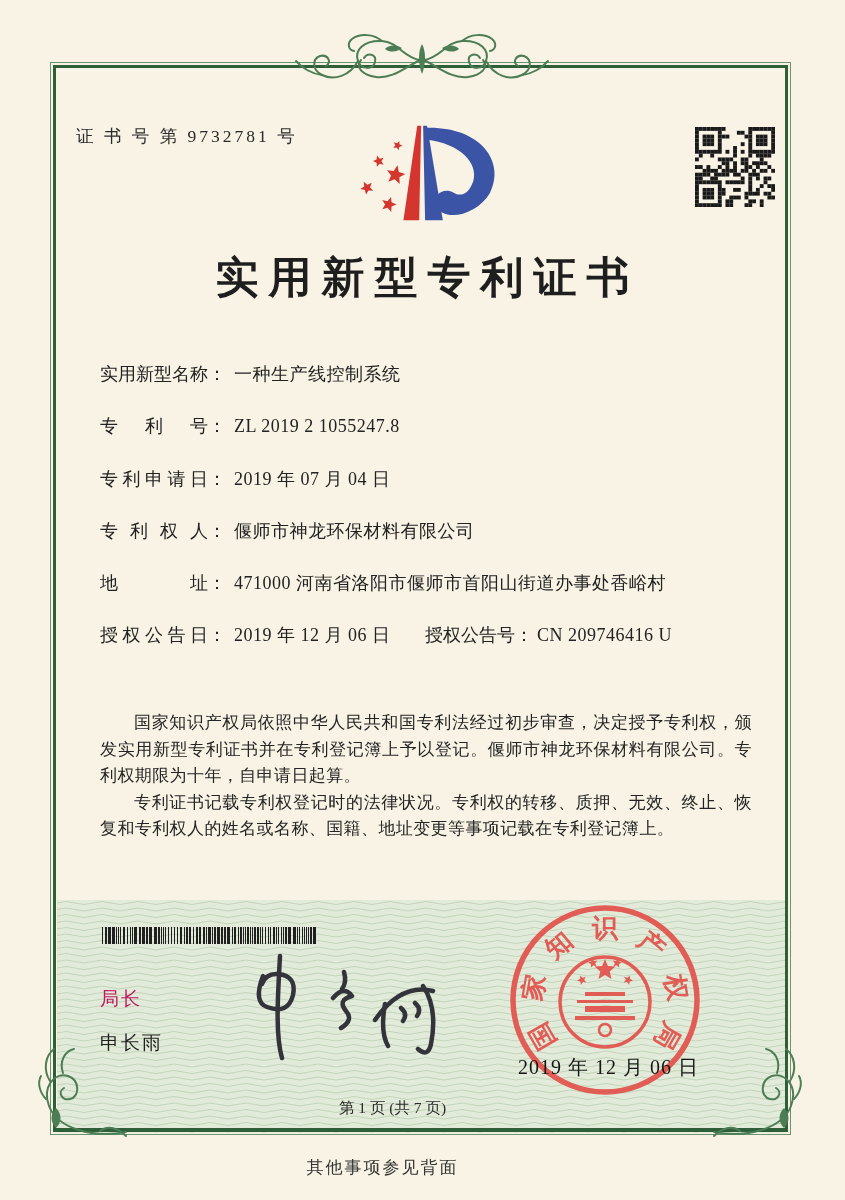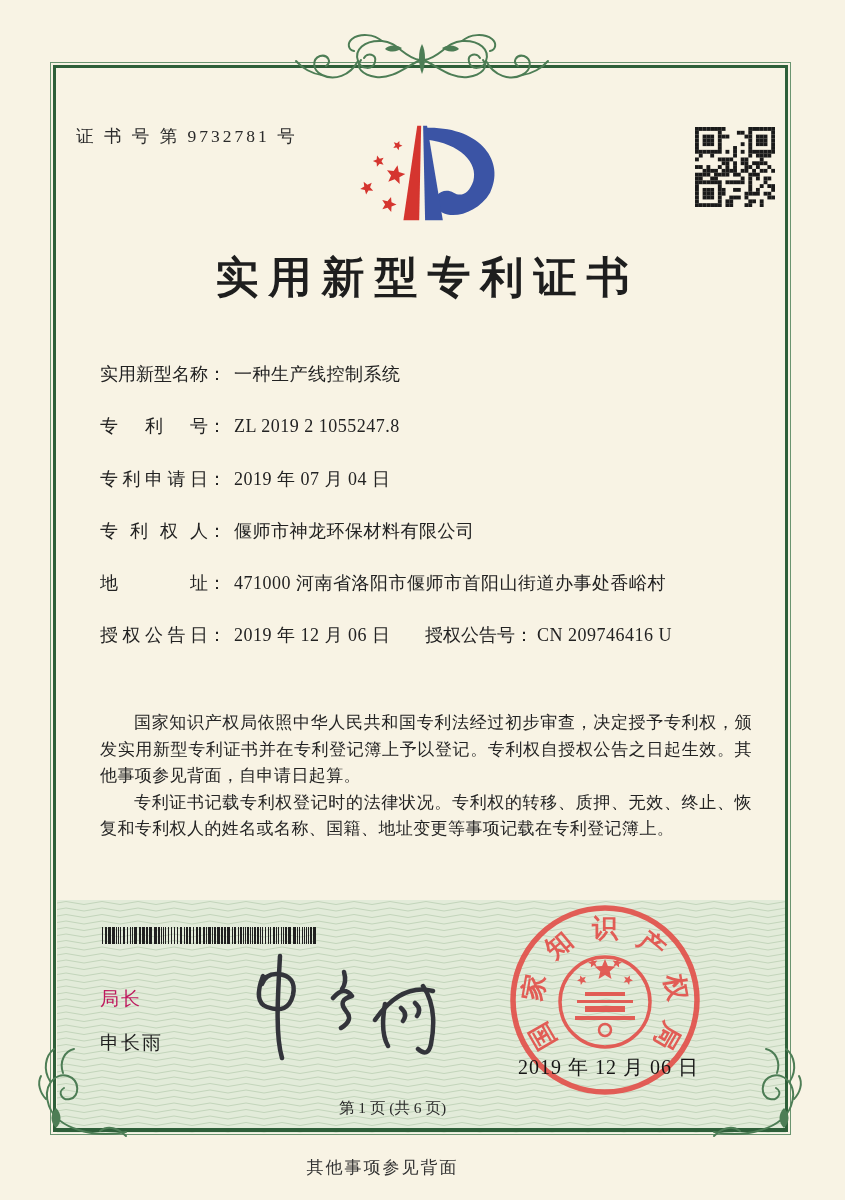--- a/index.html
+++ b/index.html
@@ -372,21 +372,21 @@
     </div>
     <div class="f-row">
       <span class="f-label">授权公告日</span><span class="f-colon">：</span><span class="f-value">2019 年 12 月 06 日</span>
       <span class="grant-pair">
         <span>授权公告号</span><span>：</span><span class="f-value">CN 209746416 U</span>
       </span>
     </div>
   </div>
 
   <div class="paras">
-    <p>国家知识产权局依照中华人民共和国专利法经过初步审查，决定授予专利权，颁发实用新型专利证书并在专利登记簿上予以登记。专利权自授权公告之日起生效。其他事项参见背面，自申请日起算。</p>
+    <p>国家知识产权局依照中华人民共和国专利法经过初步审查，决定授予专利权，颁发实用新型专利证书并在专利登记簿上予以登记。偃师市神龙环保材料有限公司。专利权期限为十年，自申请日起算。</p>
     <p>专利证书记载专利权登记时的法律状况。专利权的转移、质押、无效、终止、恢复和专利权人的姓名或名称、国籍、地址变更等事项记载在专利登记簿上。</p>
   </div>
 
   <div class="band">
     <svg id="band-svg" width="729" height="233" viewBox="0 0 729 233">
         <path d="M0 3 q9 -3 18 0 q9 3 18 0 q9 -3 18 0 q9 3 18 0 q9 -3 18 0 q9 3 18 0 q9 -3 18 0 q9 3 18 0 q9 -3 18 0 q9 3 18 0 q9 -3 18 0 q9 3 18 0 q9 -3 18 0 q9 3 18 0 q9 -3 18 0 q9 3 18 0 q9 -3 18 0 q9 3 18 0 q9 -3 18 0 q9 3 18 0 q9 -3 18 0 q9 3 18 0 q9 -3 18 0 q9 3 18 0 q9 -3 18 0 q9 3 18 0 q9 -3 18 0 q9 3 18 0 q9 -3 18 0 q9 3 18 0 q9 -3 18 0 q9 3 18 0 q9 -3 18 0 q9 3 18 0 q9 -3 18 0 q9 3 18 0 q9 -3 18 0 q9 3 18 0 q9 -3 18 0 q9 3 18 0 q9 -3 18 0 q9 3 18 0" fill="none" stroke="#c3d5bb" stroke-width="1"></path>
         <path d="M0 9.5 q9 -3 18 0 q9 3 18 0 q9 -3 18 0 q9 3 18 0 q9 -3 18 0 q9 3 18 0 q9 -3 18 0 q9 3 18 0 q9 -3 18 0 q9 3 18 0 q9 -3 18 0 q9 3 18 0 q9 -3 18 0 q9 3 18 0 q9 -3 18 0 q9 3 18 0 q9 -3 18 0 q9 3 18 0 q9 -3 18 0 q9 3 18 0 q9 -3 18 0 q9 3 18 0 q9 -3 18 0 q9 3 18 0 q9 -3 18 0 q9 3 18 0 q9 -3 18 0 q9 3 18 0 q9 -3 18 0 q9 3 18 0 q9 -3 18 0 q9 3 18 0 q9 -3 18 0 q9 3 18 0 q9 -3 18 0 q9 3 18 0 q9 -3 18 0 q9 3 18 0 q9 -3 18 0 q9 3 18 0 q9 -3 18 0 q9 3 18 0" fill="none" stroke="#c3d5bb" stroke-width="1"></path>
         <path d="M0 16 q9 -3 18 0 q9 3 18 0 q9 -3 18 0 q9 3 18 0 q9 -3 18 0 q9 3 18 0 q9 -3 18 0 q9 3 18 0 q9 -3 18 0 q9 3 18 0 q9 -3 18 0 q9 3 18 0 q9 -3 18 0 q9 3 18 0 q9 -3 18 0 q9 3 18 0 q9 -3 18 0 q9 3 18 0 q9 -3 18 0 q9 3 18 0 q9 -3 18 0 q9 3 18 0 q9 -3 18 0 q9 3 18 0 q9 -3 18 0 q9 3 18 0 q9 -3 18 0 q9 3 18 0 q9 -3 18 0 q9 3 18 0 q9 -3 18 0 q9 3 18 0 q9 -3 18 0 q9 3 18 0 q9 -3 18 0 q9 3 18 0 q9 -3 18 0 q9 3 18 0 q9 -3 18 0 q9 3 18 0 q9 -3 18 0 q9 3 18 0" fill="none" stroke="#c3d5bb" stroke-width="1"></path>
         <path d="M0 22.5 q9 -3 18 0 q9 3 18 0 q9 -3 18 0 q9 3 18 0 q9 -3 18 0 q9 3 18 0 q9 -3 18 0 q9 3 18 0 q9 -3 18 0 q9 3 18 0 q9 -3 18 0 q9 3 18 0 q9 -3 18 0 q9 3 18 0 q9 -3 18 0 q9 3 18 0 q9 -3 18 0 q9 3 18 0 q9 -3 18 0 q9 3 18 0 q9 -3 18 0 q9 3 18 0 q9 -3 18 0 q9 3 18 0 q9 -3 18 0 q9 3 18 0 q9 -3 18 0 q9 3 18 0 q9 -3 18 0 q9 3 18 0 q9 -3 18 0 q9 3 18 0 q9 -3 18 0 q9 3 18 0 q9 -3 18 0 q9 3 18 0 q9 -3 18 0 q9 3 18 0 q9 -3 18 0 q9 3 18 0 q9 -3 18 0 q9 3 18 0" fill="none" stroke="#c3d5bb" stroke-width="1"></path>
         <path d="M0 29 q9 -3 18 0 q9 3 18 0 q9 -3 18 0 q9 3 18 0 q9 -3 18 0 q9 3 18 0 q9 -3 18 0 q9 3 18 0 q9 -3 18 0 q9 3 18 0 q9 -3 18 0 q9 3 18 0 q9 -3 18 0 q9 3 18 0 q9 -3 18 0 q9 3 18 0 q9 -3 18 0 q9 3 18 0 q9 -3 18 0 q9 3 18 0 q9 -3 18 0 q9 3 18 0 q9 -3 18 0 q9 3 18 0 q9 -3 18 0 q9 3 18 0 q9 -3 18 0 q9 3 18 0 q9 -3 18 0 q9 3 18 0 q9 -3 18 0 q9 3 18 0 q9 -3 18 0 q9 3 18 0 q9 -3 18 0 q9 3 18 0 q9 -3 18 0 q9 3 18 0 q9 -3 18 0 q9 3 18 0 q9 -3 18 0 q9 3 18 0" fill="none" stroke="#c3d5bb" stroke-width="1"></path>
@@ -538,15 +538,15 @@
       <rect class="seal-ink" x="80" y="92" width="40" height="4"></rect>
       <rect class="seal-ink" x="72" y="100" width="56" height="3"></rect>
       <rect class="seal-ink" x="80" y="106" width="40" height="6"></rect>
       <rect class="seal-ink" x="70" y="116" width="60" height="4"></rect>
       <circle class="seal-ring" cx="100" cy="130" r="6" stroke-width="2.5"></circle>
     </g>
   </svg>
 
   <div class="issue-date">2019 年 12 月 06 日</div>
 
-  <div class="page-num">第 1 页 (共 6 页)</div>
+  <div class="page-num">第 1 页 (共 7 页)</div>
   <div class="back-note">其他事项参见背面</div>
 </div>
 
 </body></html>

